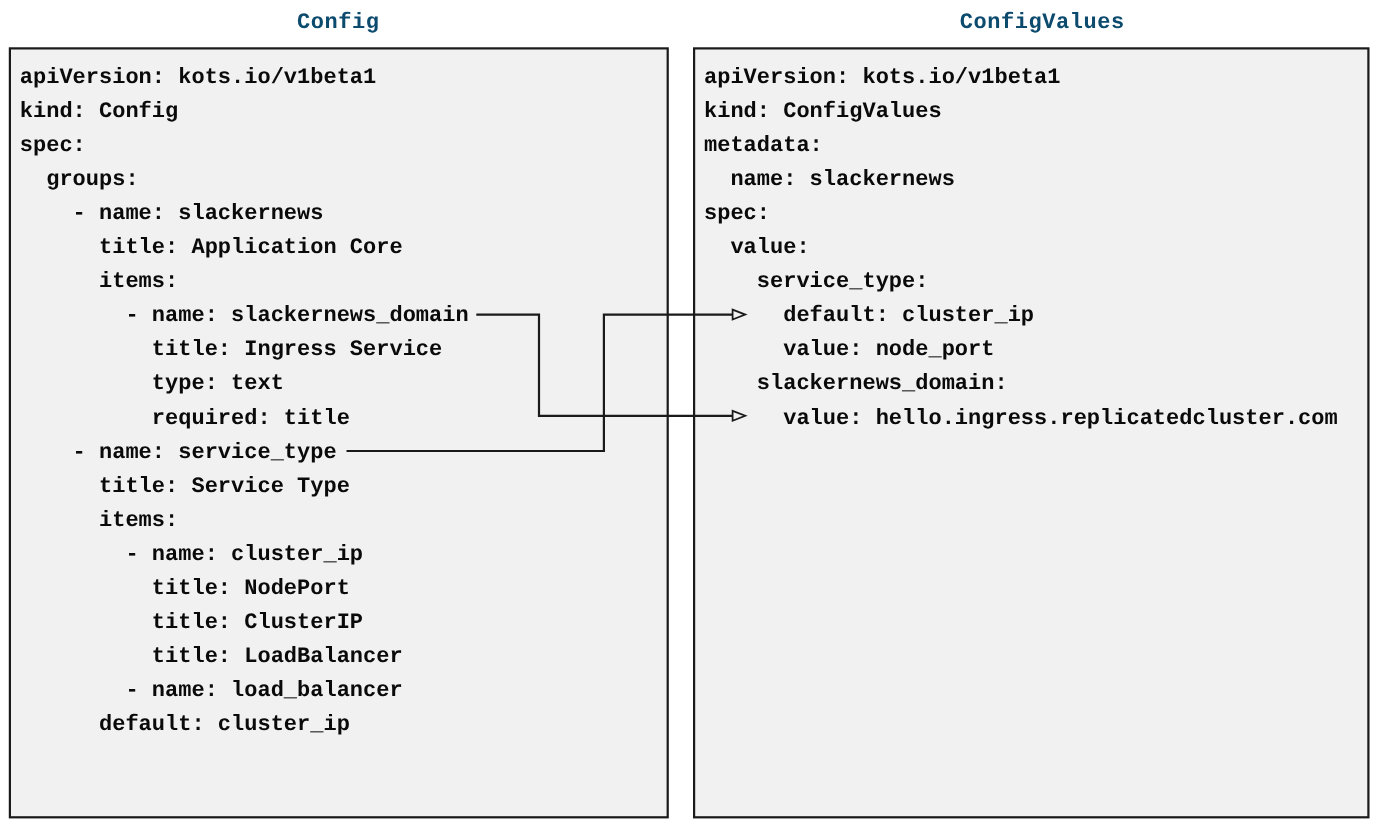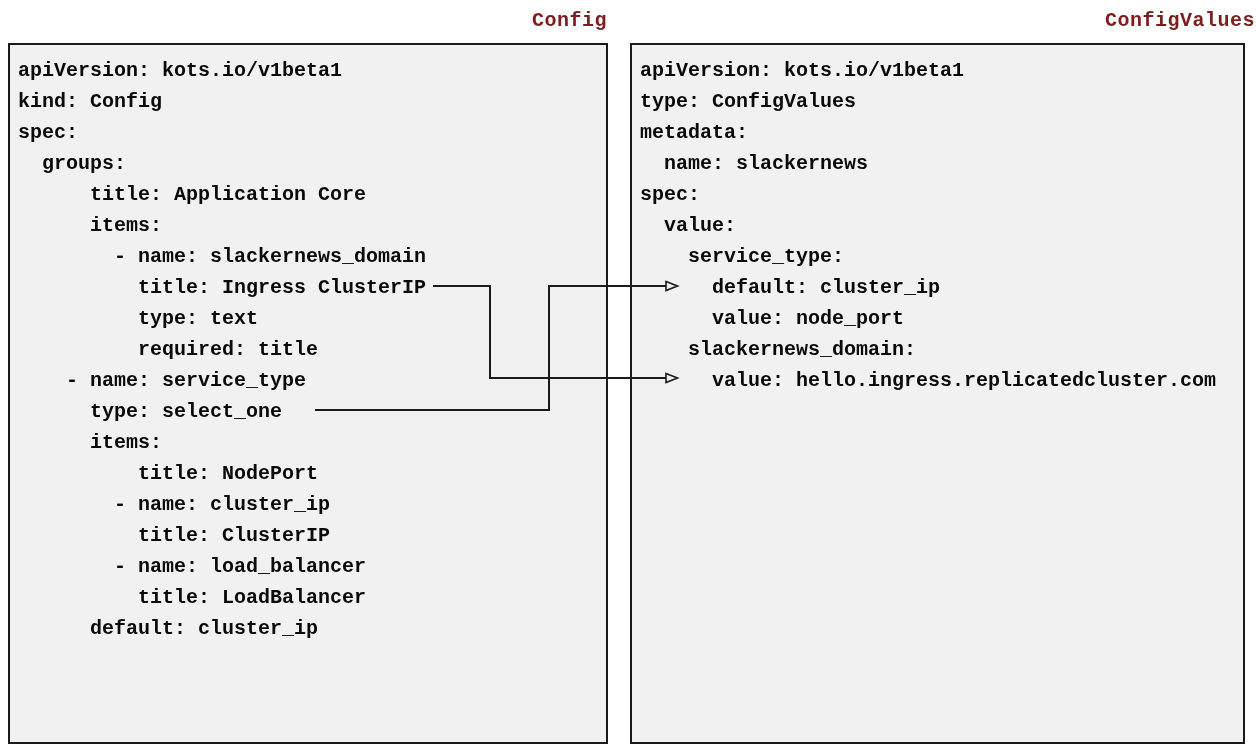--- a/index.html
+++ b/index.html
@@ -13,24 +13,24 @@
     height: 756px;
     background: #ffffff;
     overflow: hidden;
     font-family: "Liberation Mono", "DejaVu Sans Mono", monospace;
   }
   .panel-title {
     position: absolute;
     top: 6px;
     height: 30px;
     line-height: 30px;
-    text-align: right;
+    text-align: center;
     font-size: 20px;
     font-weight: bold;
-    color: #7f1d1d;
+    color: #0c4a6e;
     letter-spacing: 0.5px;
   }
   #config-title { left: 8px; width: 599px; }
   #configvalues-title { left: 640px; width: 615px; }
   .code-box {
     position: absolute;
     top: 43px;
     height: 701px;
     box-sizing: border-box;
     background: #f1f1f1;
@@ -67,42 +67,43 @@
   <div class="panel-title" id="config-title">Config</div>
 
   <div class="panel-title" id="configvalues-title">ConfigValues</div>
 
   <div class="code-box" id="config-box">
     <div class="code-block">
         <div class="code-line">apiVersion: kots.io/v1beta1</div>
         <div class="code-line">kind: Config</div>
         <div class="code-line">spec:</div>
         <div class="code-line">  groups:</div>
+        <div class="code-line">    - name: slackernews</div>
         <div class="code-line">      title: Application Core</div>
         <div class="code-line">      items:</div>
         <div class="code-line">        - name: slackernews_domain</div>
-        <div class="code-line">          title: Ingress ClusterIP</div>
+        <div class="code-line">          title: Ingress Service</div>
         <div class="code-line">          type: text</div>
         <div class="code-line">          required: title</div>
         <div class="code-line">    - name: service_type</div>
-        <div class="code-line">      type: select_one</div>
+        <div class="code-line">      title: Service Type</div>
         <div class="code-line">      items:</div>
+        <div class="code-line">        - name: cluster_ip</div>
         <div class="code-line">          title: NodePort</div>
-        <div class="code-line">        - name: cluster_ip</div>
         <div class="code-line">          title: ClusterIP</div>
+        <div class="code-line">          title: LoadBalancer</div>
         <div class="code-line">        - name: load_balancer</div>
-        <div class="code-line">          title: LoadBalancer</div>
         <div class="code-line">      default: cluster_ip</div>
       </div>
   </div>
 
   <div class="code-box" id="configvalues-box">
     <div class="code-block">
         <div class="code-line">apiVersion: kots.io/v1beta1</div>
-        <div class="code-line">type: ConfigValues</div>
+        <div class="code-line">kind: ConfigValues</div>
         <div class="code-line">metadata:</div>
         <div class="code-line">  name: slackernews</div>
         <div class="code-line">spec:</div>
         <div class="code-line">  value:</div>
         <div class="code-line">    service_type:</div>
         <div class="code-line">      default: cluster_ip</div>
         <div class="code-line">      value: node_port</div>
         <div class="code-line">    slackernews_domain:</div>
         <div class="code-line">      value: hello.ingress.replicatedcluster.com</div>
       </div>

